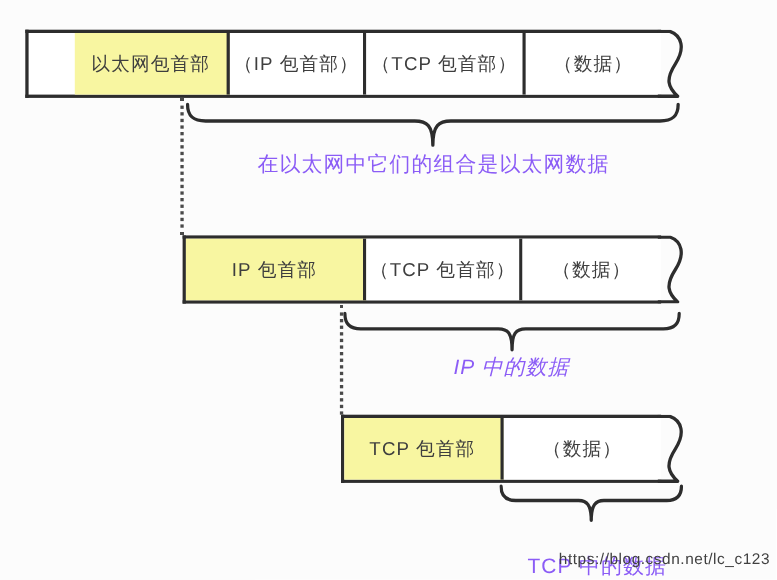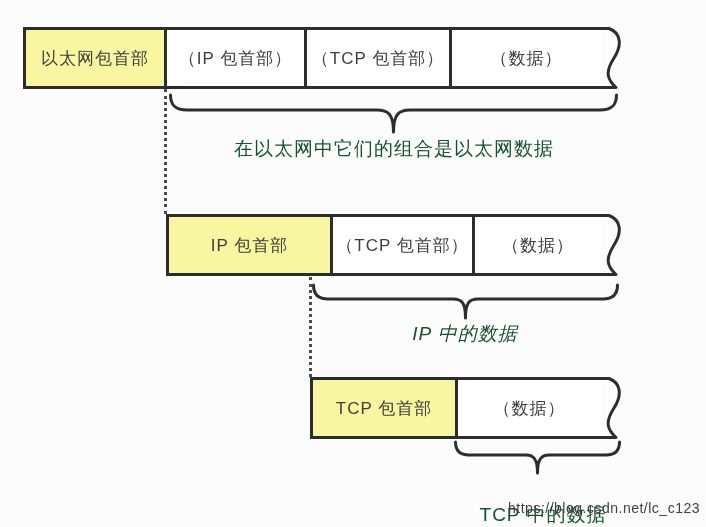--- a/index.html
+++ b/index.html
@@ -31,21 +31,21 @@
     border-right: 3px solid #2d2d2d;
     font-size: 17px;
     letter-spacing: 1px;
     white-space: nowrap;
     color: #3e3e3e;
     background: #ffffff;
   }
   .cell.hl { background: #f8f6a1; }
   .cell.last { border-right: none; flex: 1; }
 
-  .row1 { left: 23px;  top: 27px;  width: 578px; }
+  .row1 { left: 23px;  top: 27px;  width: 578px; padding-left: 42px; }
   .row2 { left: 166px; top: 214px; width: 435px; }
   .row3 { left: 310px; top: 377px; width: 291px; }
 
   
   .torn { position: absolute; width: 32px; height: 62px; }
   .torn1 { left: 598px; top: 27px; }
   .torn2 { left: 598px; top: 214px; }
   .torn3 { left: 598px; top: 377px; }
 
   
@@ -62,21 +62,21 @@
   .brace1 { left: 169px; top: 93px; }
   .brace2 { left: 312px; top: 283px; }
   .brace3 { left: 454px; top: 440px; }
 
   
   .caption {
     position: absolute;
     font-size: 19px;
     letter-spacing: 1px;
     text-align: center;
-    color: #14532d;
+    color: #8b5cf6;
     white-space: nowrap;
   }
   .cap1 { left: 169px; top: 136px; width: 450px; }
   .cap2 { left: 312px; top: 321px; width: 306px; font-style: italic; }
   .cap3 { left: 437px; top: 502px; width: 212px; }
 
   .watermark {
     position: absolute;
     right: 6px;
     top: 500px;
@@ -90,21 +90,21 @@
 </style>
 </head>
 <body>
 
 <div class="stage">
 
   <div class="row row1">
     <div class="cell hl" style="width:141px">
       <span>以太网包首部</span>
     </div>
-    <div class="cell" style="width:140px">
+    <div class="cell" style="width:124px">
       <span>（IP 包首部）</span>
     </div>
     <div class="cell" style="width:145px">
       <span>（TCP 包首部）</span>
     </div>
     <div class="cell last">
       <span>（数据）</span>
     </div>
   </div>
   <svg class="torn torn1" viewBox="0 0 32 62">

